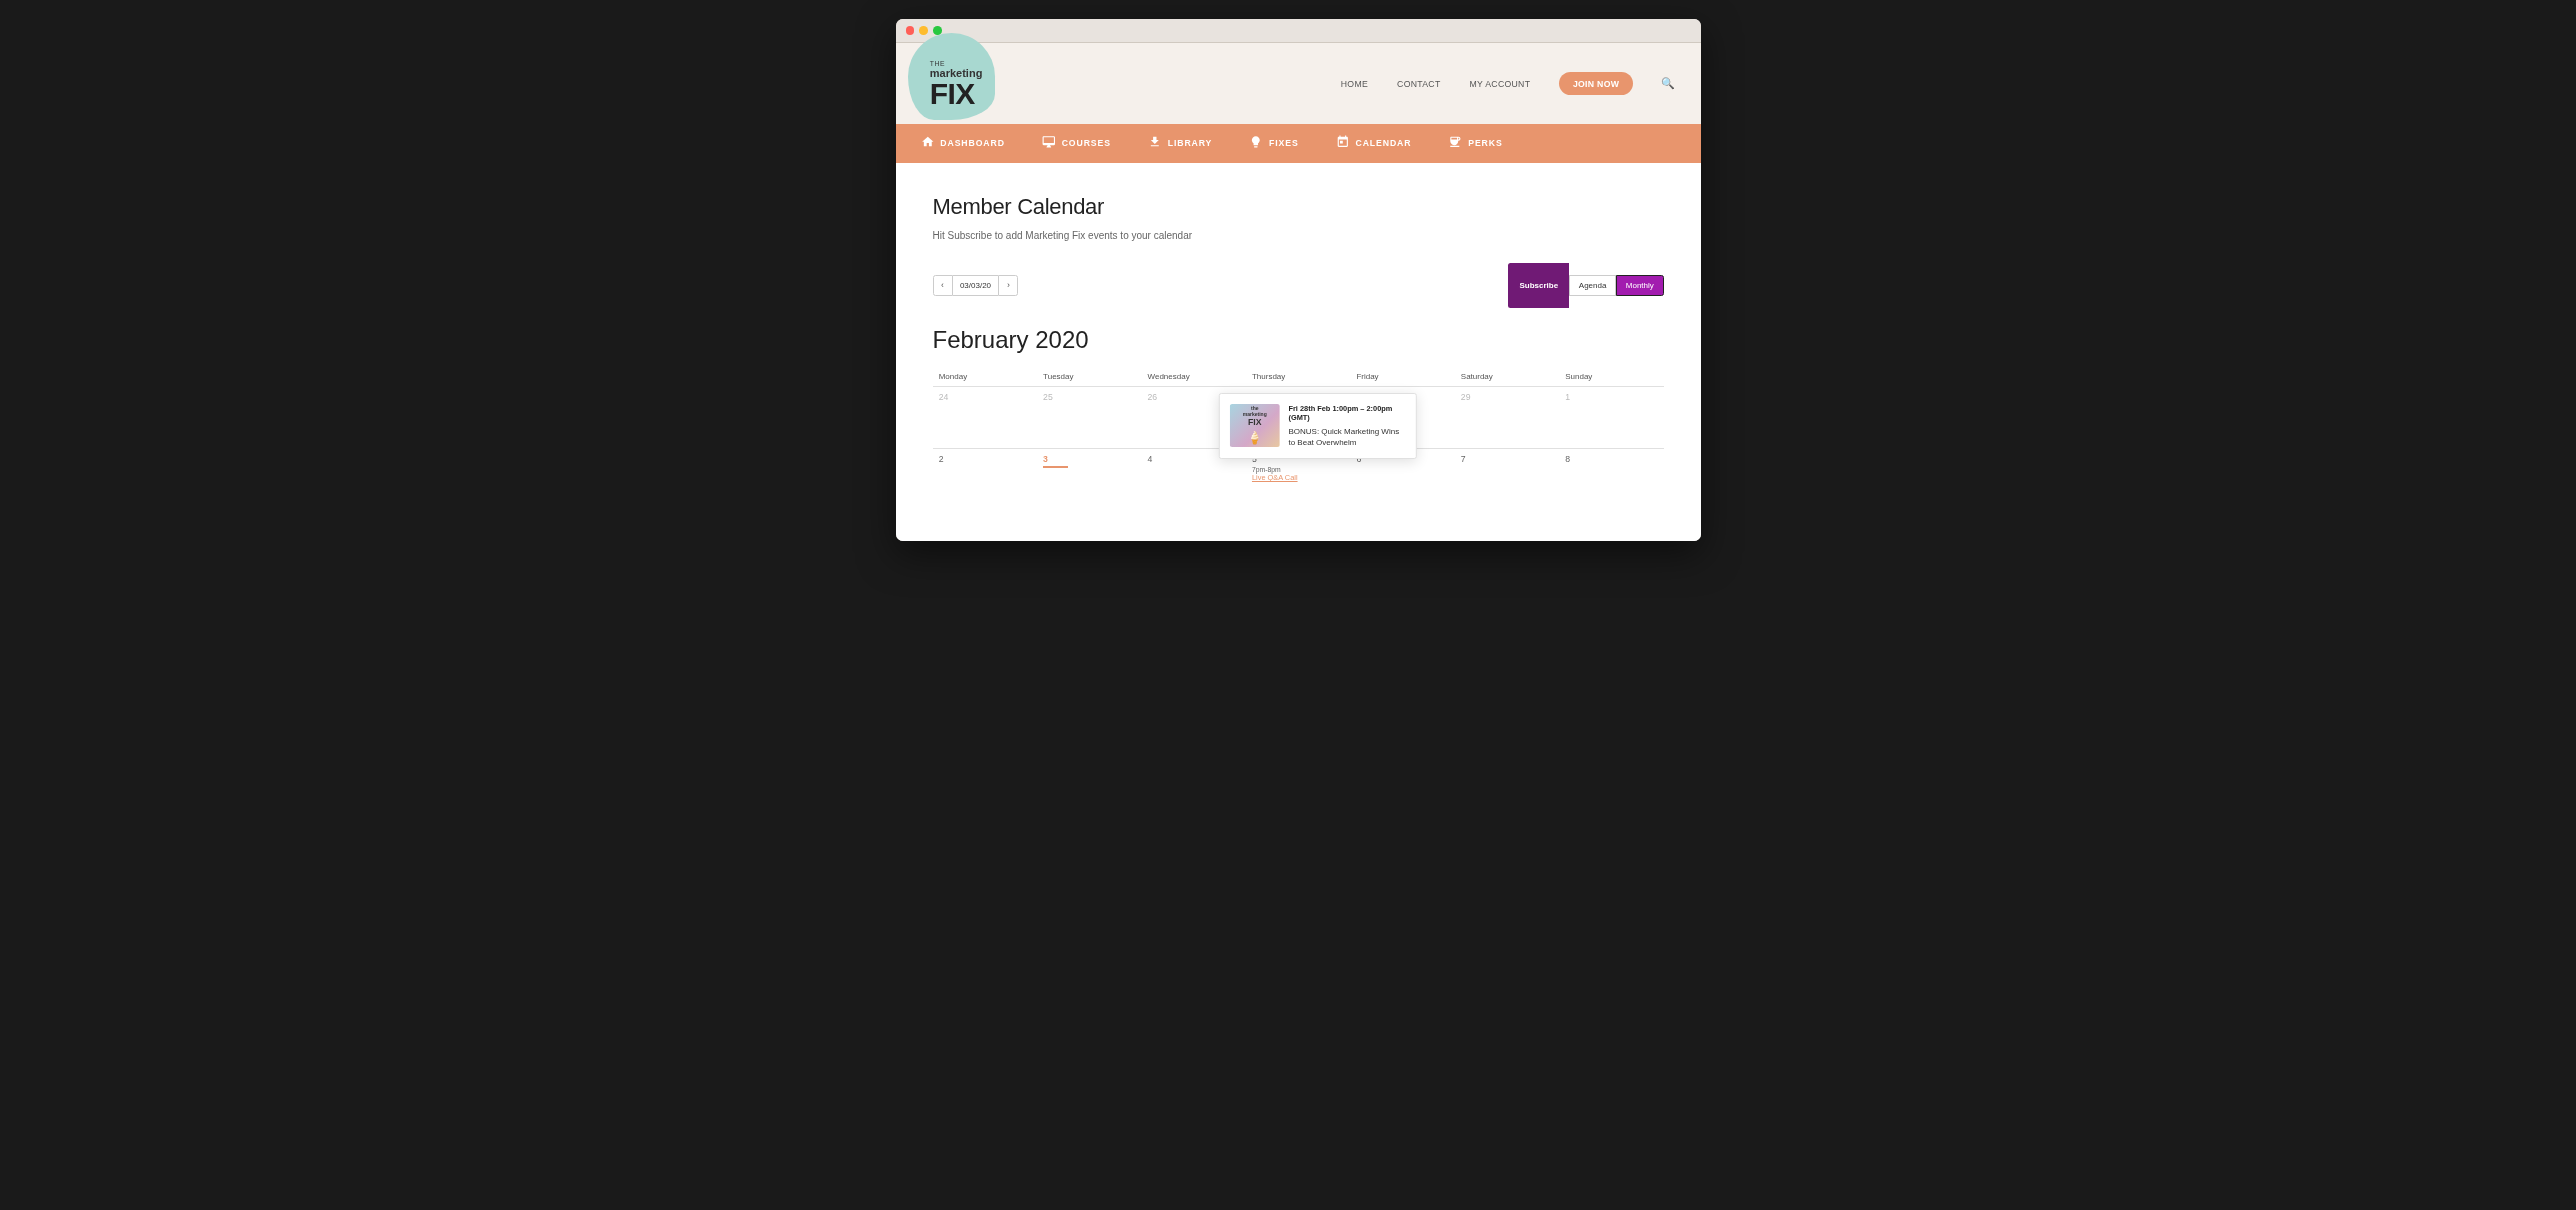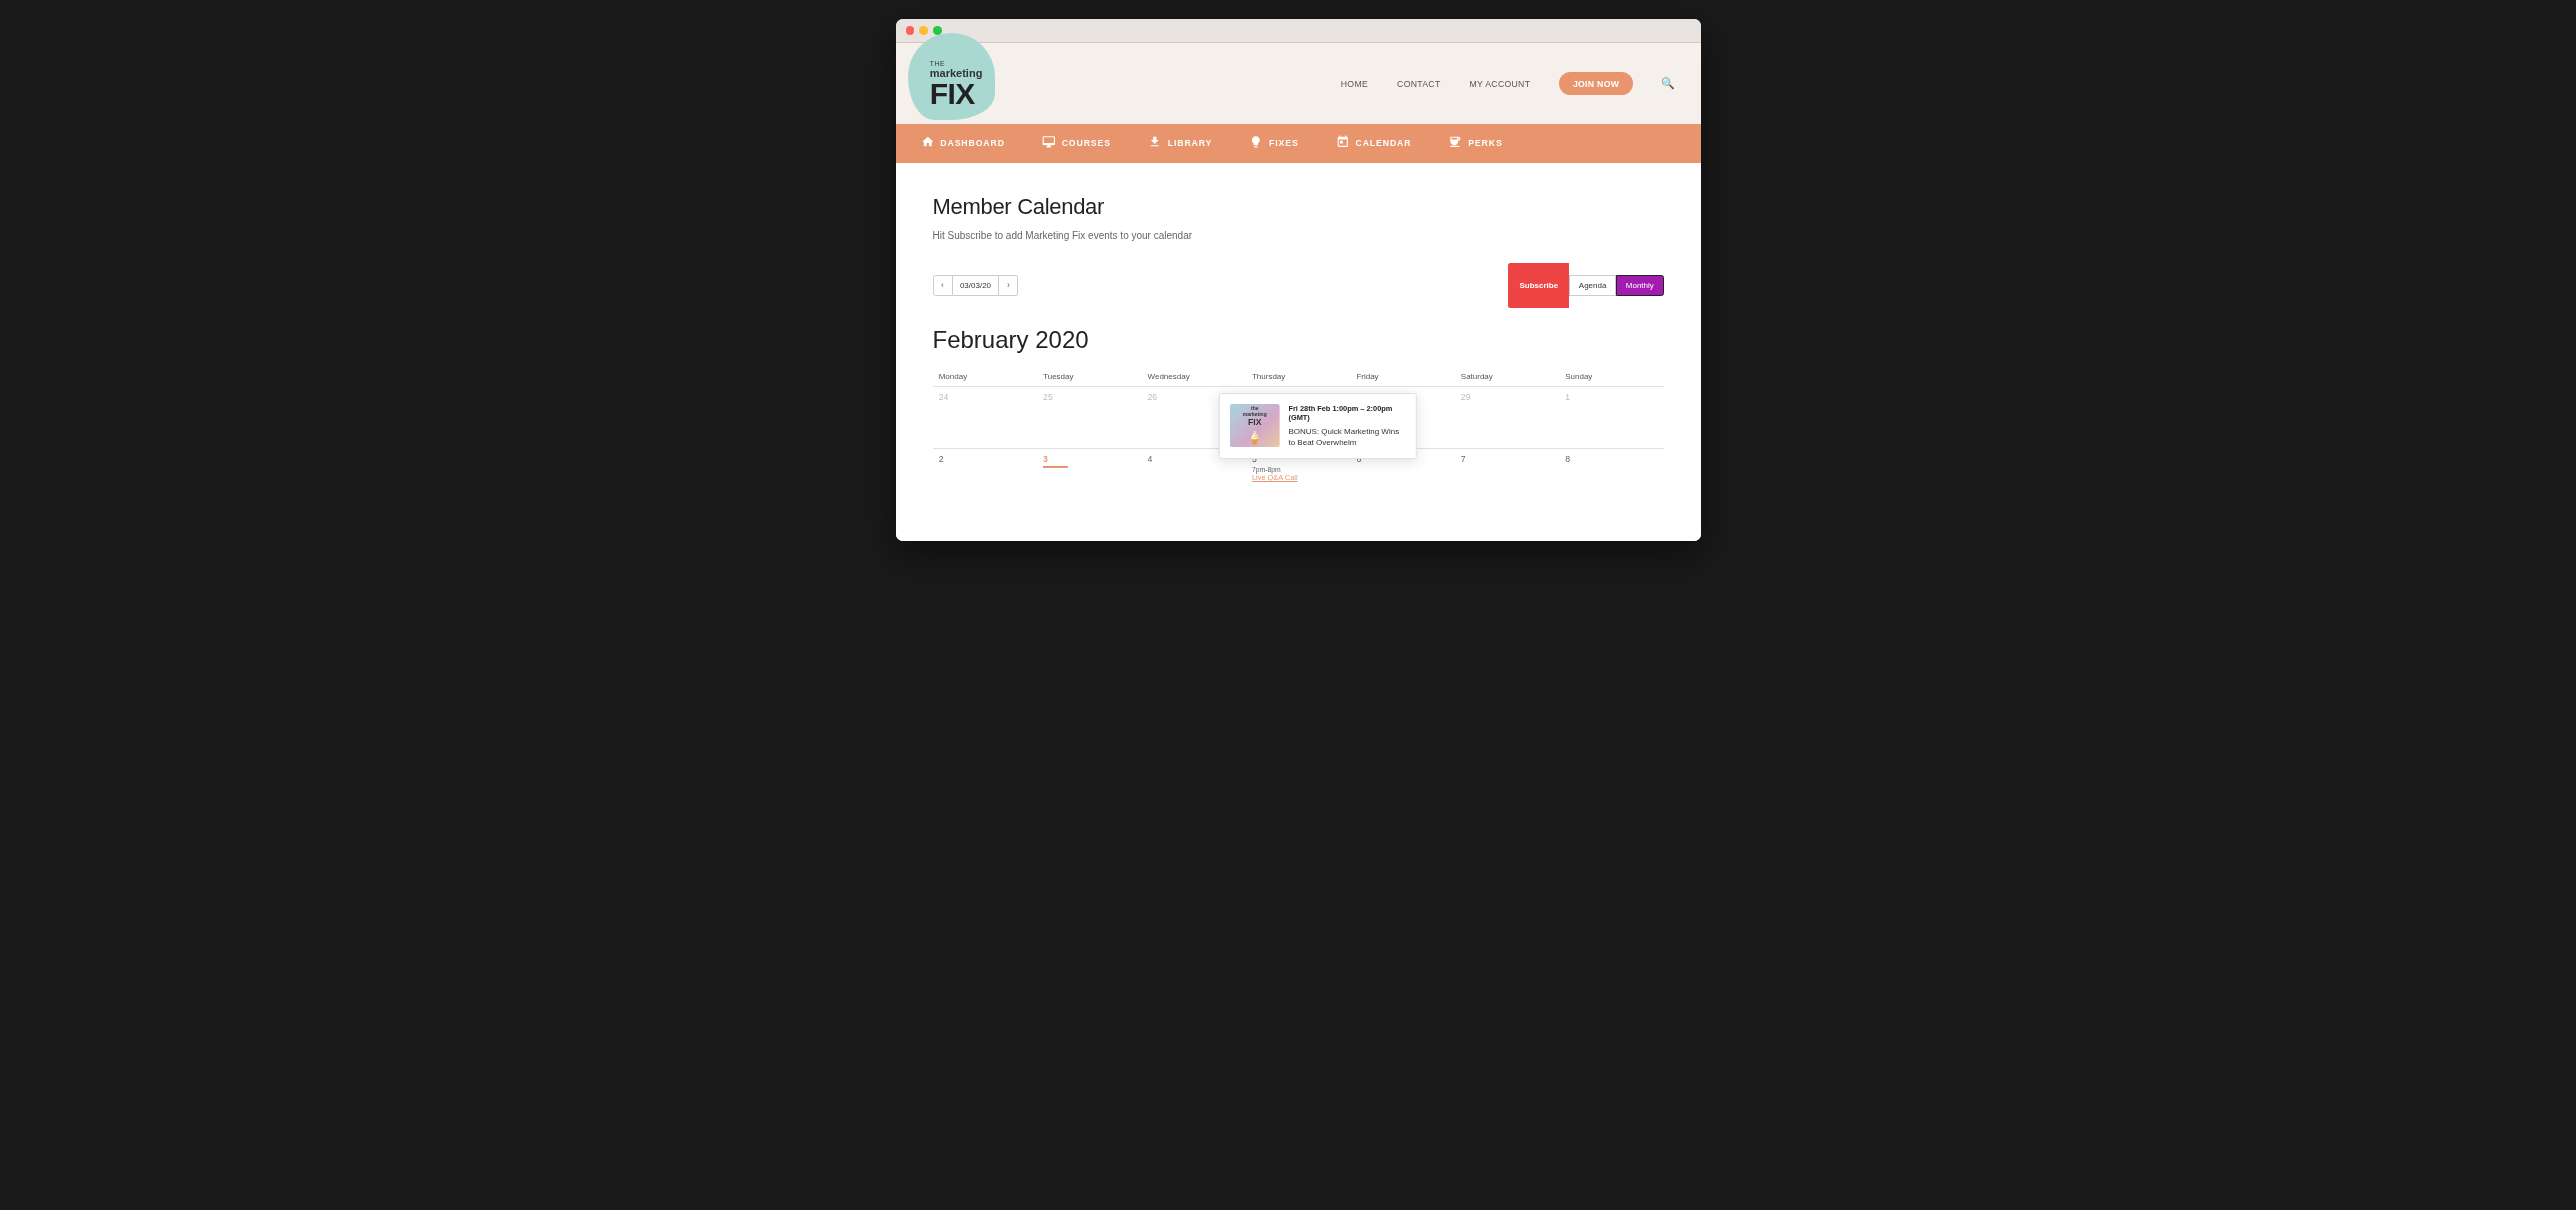--- a/index.html
+++ b/index.html
@@ -202,21 +202,21 @@
       font-size: 8px;
       color: #333;
       background: white;
     }
     .view-controls {
       display: flex;
       align-items: center;
       gap: 0;
     }
     .subscribe-btn {
-      background: #ef4444;
+      background: #701a75;
       color: white;
       border: none;
       padding: 18px 11px;
       font-size: 8px;
       font-weight: 600;
       cursor: pointer;
       border-radius: 2.5px 0 0 2.5px;
     }
     .view-btn {
       padding: 5px 8.7px;

